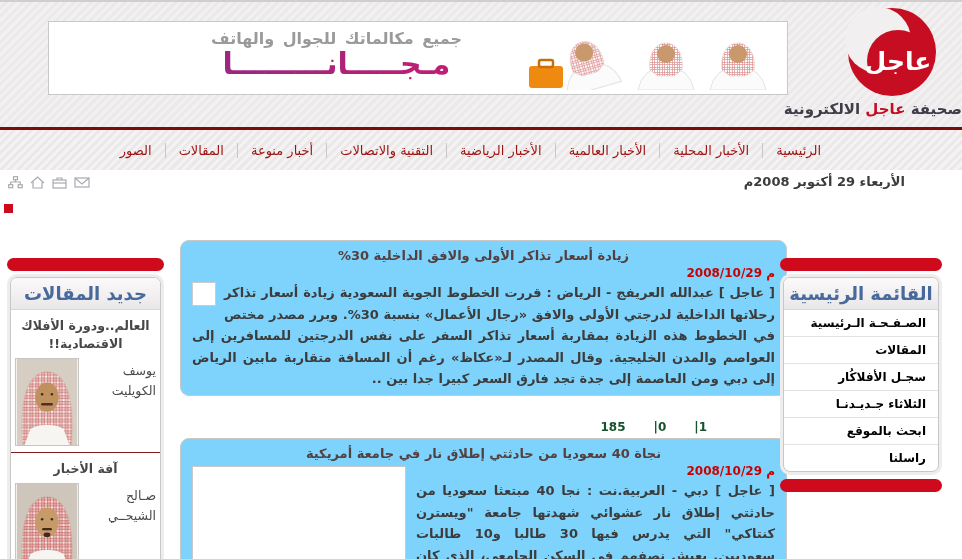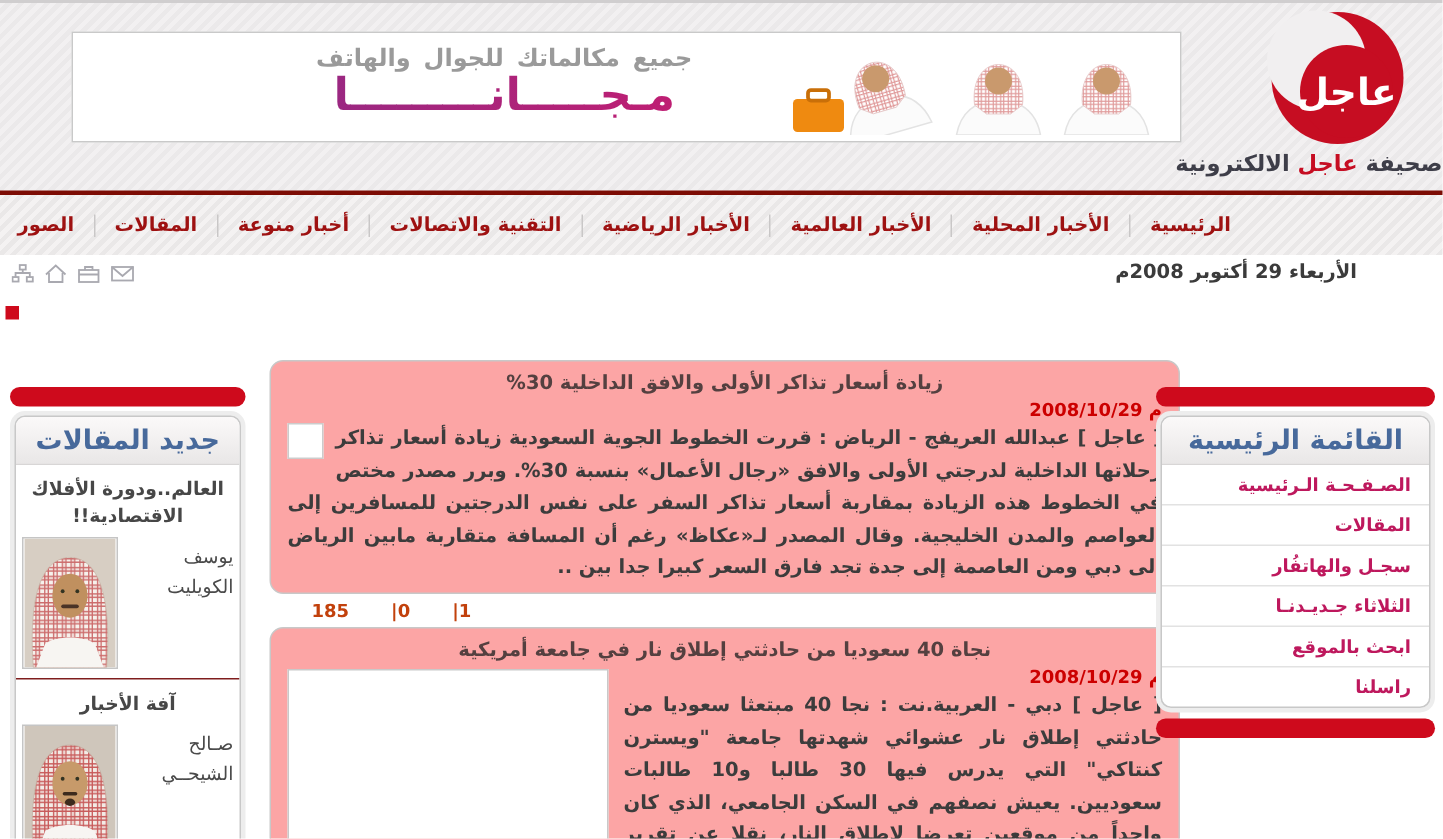--- a/index.html
+++ b/index.html
@@ -22,62 +22,62 @@
   .banner-photo{position:absolute;right:2px;top:4px;width:259px;height:64px;}
   .logo{position:absolute;right:0;top:0;width:154px;height:135px;text-align:right;}
   .logo svg{display:block;margin:2px auto 0;}
   .tagline{margin-top:-4px;font-size:15px;font-weight:bold;color:#3e3e49;white-space:nowrap;}
   .tagline .brand{color:#c60d22;}
   
   .redline{position:absolute;top:127px;left:0;right:0;height:3px;background:#7c0c04;}
   .nav{position:absolute;top:130px;left:0;right:0;height:40px;
     background:repeating-linear-gradient(135deg,#f4f2f2 0 3px,#eae8e8 3px 6px);
     display:flex;align-items:center;padding-right:128px;box-sizing:border-box;}
-  .nav-item{color:#9e1111;font-weight:bold;font-size:13px;padding:0 13px;
+  .nav-item{color:#9e1111;font-weight:normal;font-size:13px;padding:0 13px;
     border-left:1px solid #c9c7c7;line-height:15px;cursor:pointer;white-space:nowrap;}
   .nav-item:last-child{border-left:none;}
   
   .tool-icons{position:absolute;top:176px;left:8px;display:flex;gap:7px;direction:ltr;}
   .tool-icons svg{display:block;cursor:pointer;}
   .date-line{position:absolute;top:174px;right:57px;font-size:13px;font-weight:bold;color:#3b3b3b;}
   .red-bullet{position:absolute;top:204px;left:4px;width:9px;height:9px;background:#ce0a1c;}
   
   .pill{height:13px;background:#ce0a1c;border-radius:8px;}
   .sb-box{background:#fff;border:1px solid #c8c8c8;border-radius:7px;overflow:hidden;
     box-shadow:0 0 0 3px #ededed;margin:6px 3px 0;}
   .mod-head{background:linear-gradient(#fbf9f9,#e9e7e7);border-bottom:1px solid #d8d6d6;
     color:#47699b;font-weight:bold;font-size:18px;text-align:center;padding:5px 2px;}
   .left-col{position:absolute;left:7px;top:258px;width:157px;}
-  .right-col{position:absolute;right:5px;top:258px;width:186px;}
+  .right-col{position:absolute;right:20px;top:258px;width:162px;}
   .sb-item{border-bottom:1px solid #7f1d1d;padding-bottom:6px;}
   .sb-title{text-align:center;font-size:12.5px;font-weight:bold;color:#474747;
     padding:7px 3px 5px;line-height:1.45;cursor:pointer;}
   .sb-row{display:flex;gap:5px;padding:0 4px;}
   .sb-author{flex:1;text-align:right;font-size:12.5px;font-weight:normal;color:#4a4a4a;
     padding-top:3px;line-height:1.6;cursor:pointer;}
   .sb-photo{width:62px;height:86px;border:1px solid #c5c5c5;flex:none;cursor:pointer;}
   .menu-item{display:block;text-align:right;padding:6px 12px 6px 6px;font-size:12px;
-    font-weight:bold;color:#be185d;border-bottom:1px solid #e2e2e2;cursor:pointer;}
+    font-weight:bold;color:#000000;border-bottom:1px solid #e2e2e2;cursor:pointer;}
   .menu-item:last-child{border-bottom:none;}
   .right-col .pill.bottom{margin:7px 0 0;}
   
   .center-col{position:absolute;left:180px;right:175px;top:240px;}
-  .article-box{background:#fca5a5;border:1px solid #c8c8c8;border-radius:9px;
+  .article-box{background:#7dd3fc;border:1px solid #c8c8c8;border-radius:9px;
     padding:5px 11px;box-sizing:border-box;overflow:hidden;}
   .art1{height:156px;}
   .art2{height:200px;}
   .art-title{text-align:center;font-size:13px;font-weight:bold;color:#544040;
     padding:2px 0 3px;cursor:pointer;}
   .art-date{direction:ltr;text-align:right;color:#cc0000;font-size:12px;font-weight:bold;height:16px;}
   .art-body{text-align:justify;color:#3c3c3c;font-size:13px;font-weight:bold;line-height:1.66;}
   .ph1{float:left;width:22px;height:22px;border:1px solid #cccccc;background:#fff;margin:0 8px 2px 0;}
   .ph2{float:left;width:212px;height:160px;border:1px solid #c9c9c9;background:#fff;margin:2px 10px 4px 0;}
   .more-link{text-align:left;color:#cc0000;font-size:12.5px;font-weight:bold;margin-top:6px;cursor:pointer;}
-  .stats{direction:ltr;padding:4px 80px 2px 0;color:#c2410c;
-    font-size:12px;font-weight:bold;height:16px;box-sizing:content-box;}
+  .stats{direction:ltr;text-align:right;padding:4px 80px 2px 0;color:#14532d;
+    font-size:12px;font-weight:bold;height:16px;box-sizing:content-box;margin-top:20px;}
   .stats span{margin-left:28px;}
 </style>
 </head>
 <body>
 
 <div class="header">
   <div class="banner">
     <div class="banner-text">
       <div class="banner-line1">جميع مكالماتك للجوال والهاتف</div>
       <div class="banner-line2">مـجـــــانـــــــــا</div>
@@ -245,19 +245,19 @@
   </div>
 
 </div>
 
 <div class="right-col">
   <div class="pill"></div>
   <div class="sb-box">
     <div class="mod-head">القائمة الرئيسية</div>
     <div class="menu-item">الصـفـحـة الـرئيسية</div>
     <div class="menu-item">المقالات</div>
-    <div class="menu-item">سجـل والهاتفُار</div>
+    <div class="menu-item">سجـل الأفلاكُار</div>
     <div class="menu-item">الثلاثاء جـديـدنـا</div>
     <div class="menu-item">ابحث بالموقع</div>
     <div class="menu-item">راسلنا</div>
   </div>
   <div class="pill bottom"></div>
 </div>
 
 </body></html>

